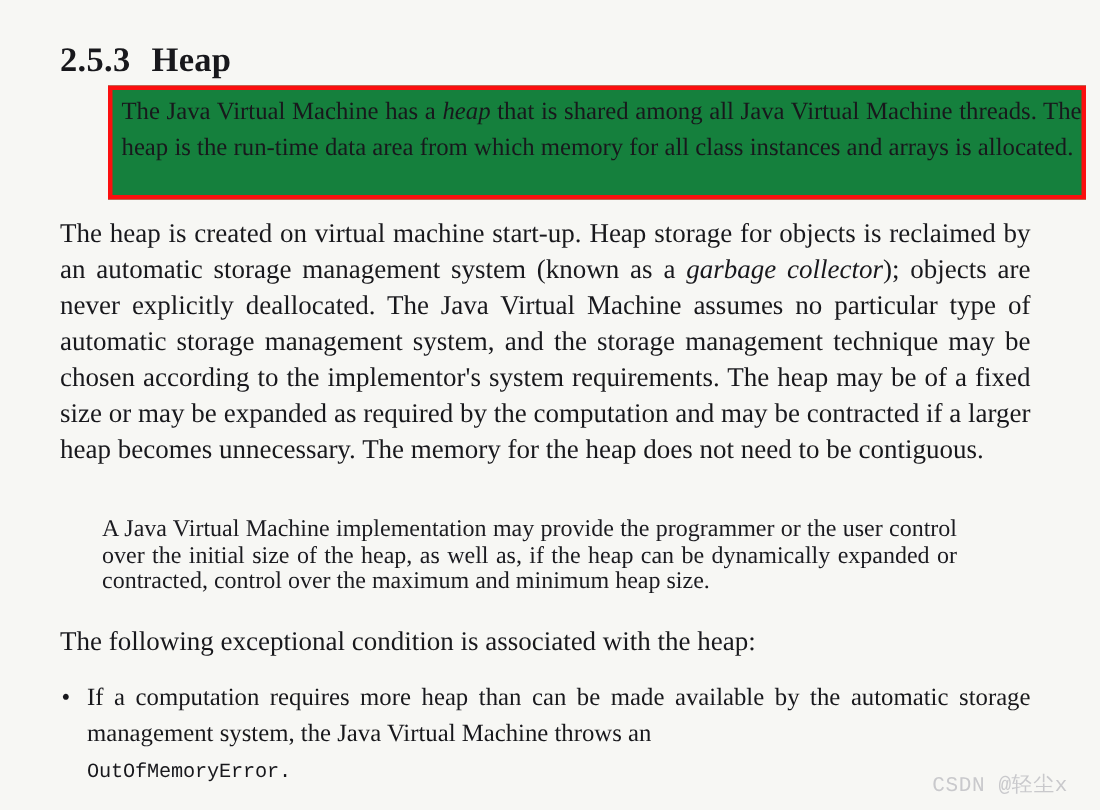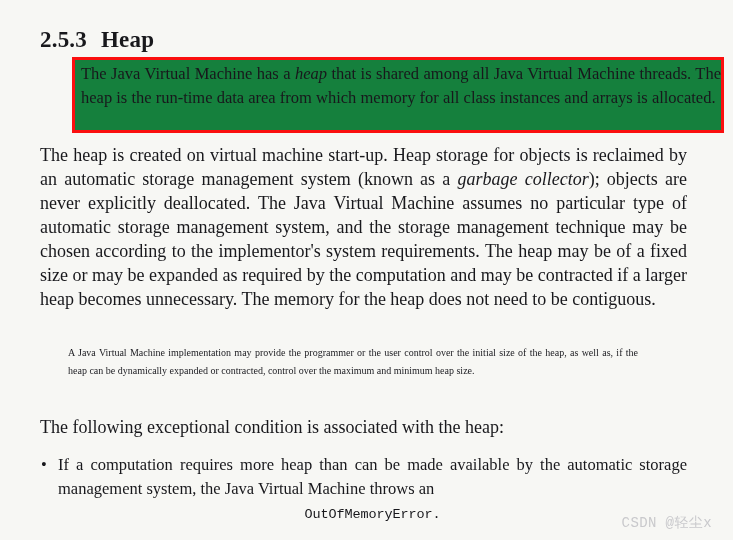--- a/index.html
+++ b/index.html
@@ -74,21 +74,21 @@
   .body-para.p3 { top: 415px; width: 647px; text-align: left; }
 
   i.em { font-style: italic; }
 
   
   .note-block {
     position: absolute;
     left: 68px;
     top: 344px;
     width: 570px;
-    font-size: 10px;
+    font-size: 16px;
     line-height: 17.5px;
     text-align: justify;
     text-justify: inter-word;
     color: #1b1b20;
   }
 
   
   .bullet-list {
     position: absolute;
     left: 40px;
@@ -109,21 +109,21 @@
     top: 0;
     font-size: 16.5px;
     line-height: 24px;
   }
   .mono {
     font-family: "Liberation Mono", "DejaVu Sans Mono", monospace;
     font-size: 13.5px;
     letter-spacing: -0.1px;
   }
   .bullet-lastline {
-    text-align: center;
+    text-align: left;
   }
 
   
   .watermark {
     position: absolute;
     right: 21px;
     bottom: 8px;
     font-family: Liberation Mono, monospace;
     font-size: 14px;
     color: #c9c9cc;

